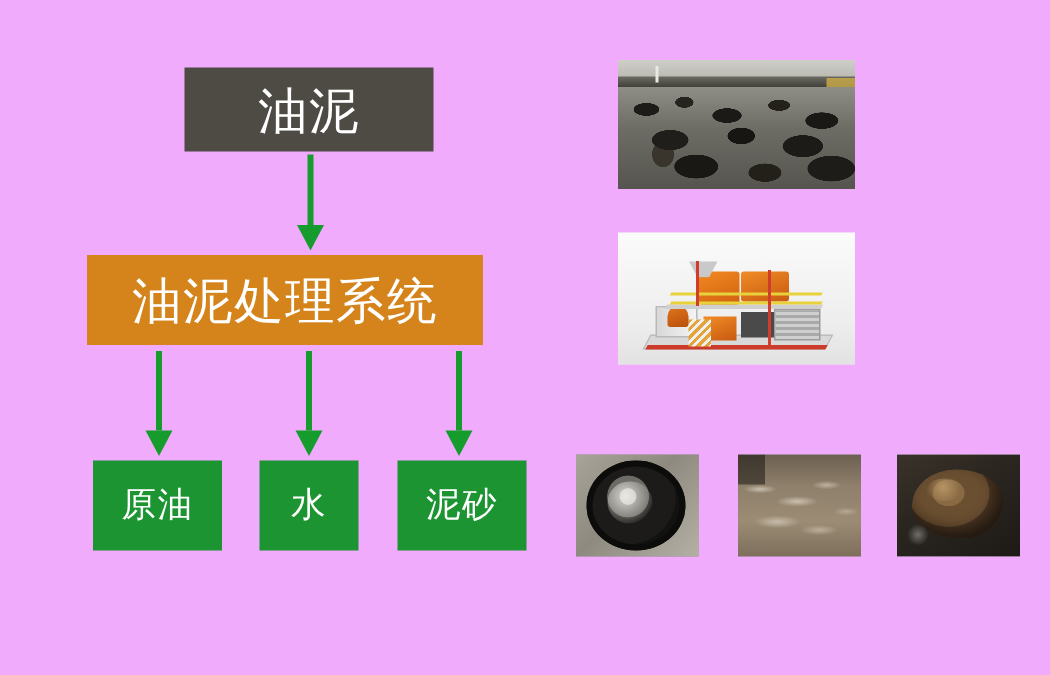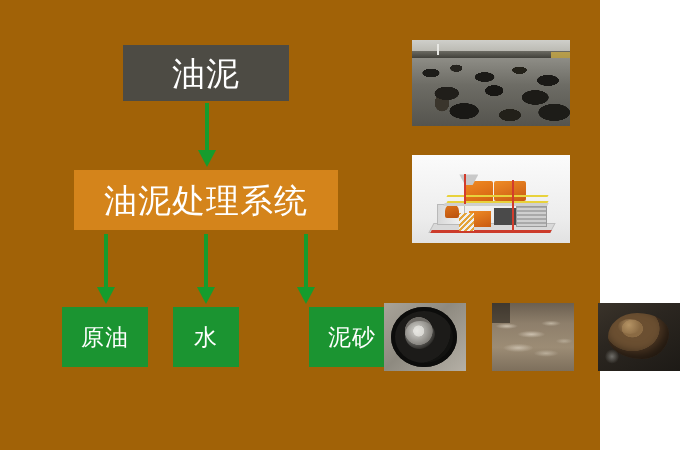--- a/index.html
+++ b/index.html
@@ -7,23 +7,23 @@
     padding: 0;
   }
   body {
     width: 700px;
     height: 450px;
     overflow: hidden;
     font-family: "DejaVu Sans", "Liberation Sans", sans-serif;
   }
   #canvas {
     position: relative;
-    width: 600px;
+    width: 700px;
     height: 450px;
-    background: #a16207;
+    background: #f0abfc;
   }
 
   
   .flow-box {
     position: absolute;
     display: flex;
     align-items: center;
     justify-content: center;
     color: #ffffff;
     font-family: "DejaVu Sans", "Liberation Sans", sans-serif;
@@ -32,34 +32,34 @@
     white-space: nowrap;
     line-height: 1;
   }
   .box-source {
     left: 123px;  top: 45px;
     width: 166px; height: 56px;
     background: #4d4b44;
     font-size: 33px;
   }
   .box-system {
-    left: 74px;   top: 170px;
+    left: 58px;   top: 170px;
     width: 264px; height: 60px;
     background: #d4841b;
     font-size: 33px;
   }
   .box-out {
     top: 307px;
     height: 60px;
     background: #1b9431;
     font-size: 23px;
   }
   .box-out-1 { left: 62px;  width: 86px; }
   .box-out-2 { left: 173px; width: 66px; }
-  .box-out-3 { left: 265px; width: 86px; margin-left: 44px; }
+  .box-out-3 { left: 265px; width: 86px; }
 
   
   .arrow {
     position: absolute;
   }
   .arrow-shaft {
     position: absolute;
     left: 50%;
     top: 0;
     width: 4px;

